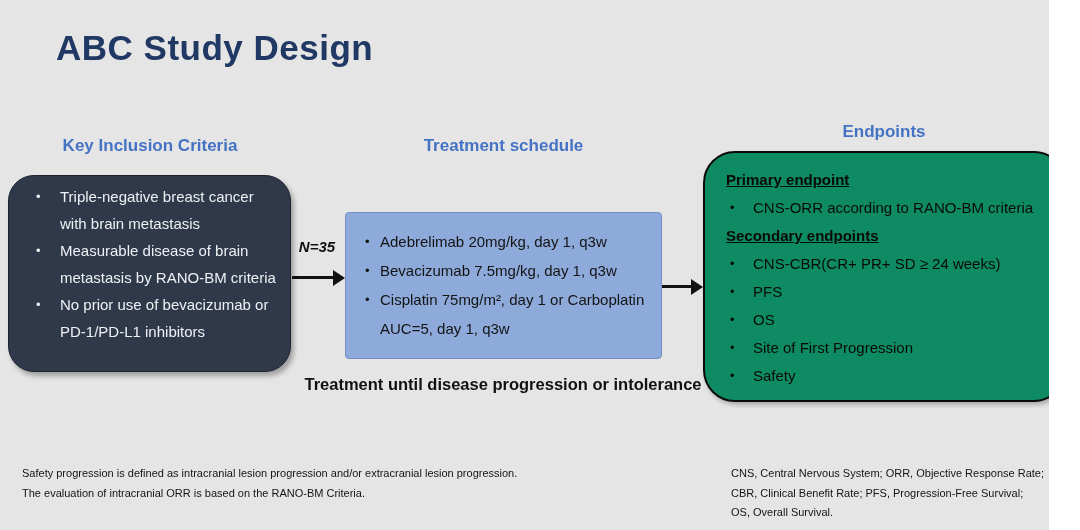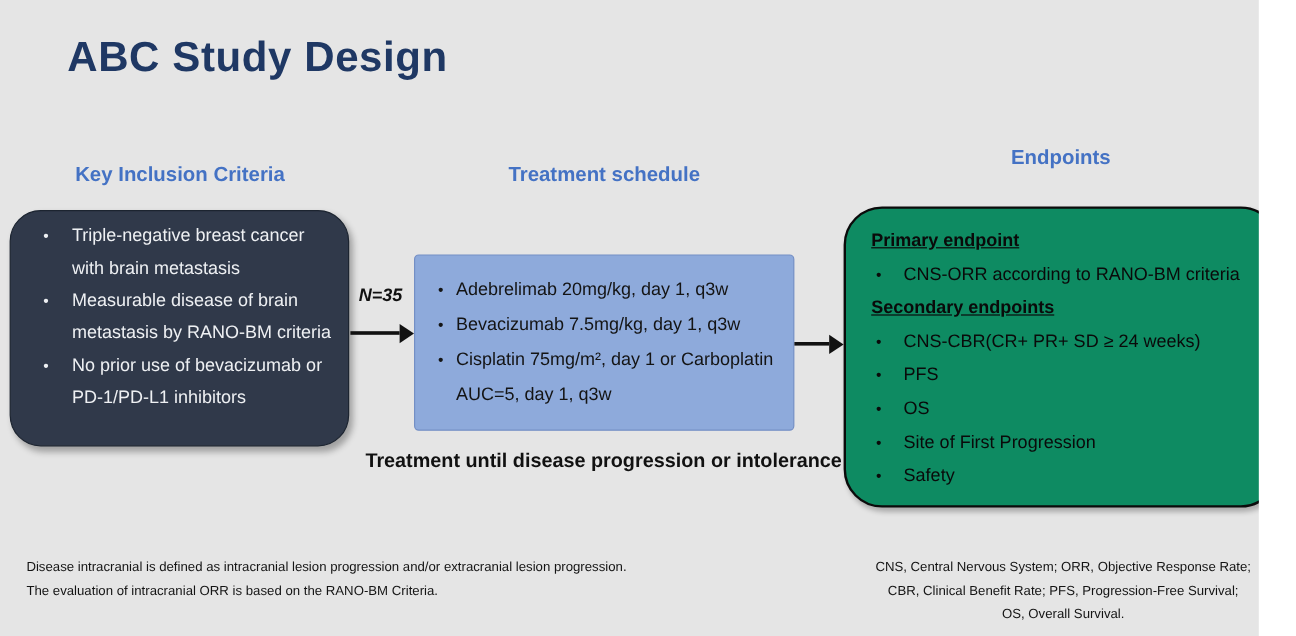--- a/index.html
+++ b/index.html
@@ -82,21 +82,21 @@
   .box-treatment li::before {
     content: "\2022";
     position: absolute;
     left: 0px;
     font-size: 13px;
   }
 
   
   .box-endpoints {
     position: absolute;
-    left: 703px; top: 172px;
+    left: 703px; top: 151px;
     width: 363px; height: 251px;
     background: #0E8B62;
     border: 2px solid #0b0b0b;
     border-radius: 32px;
     box-shadow: 2px 3px 4px rgba(0,0,0,0.25);
     padding: 13px 14px 0 21px;
     color: #0a0a0a;
   }
   .endpoint-section-label {
     font-size: 15px;
@@ -154,21 +154,21 @@
 
   
   .footnotes {
     position: absolute;
     top: 464px;
     font-size: 11px;
     line-height: 19.5px;
     color: #141414;
   }
   .footnotes.left  { left: 22px;  width: 620px; }
-  .footnotes.right { left: 716px; width: 340px; text-align: center; }
+  .footnotes.right { left: 731px; width: 340px; }
 </style>
 </head>
 <body>
 
 <div class="slide">
 
   <h1 class="slide-title">ABC Study Design</h1>
 
   <div class="col-heading inclusion">Key Inclusion Criteria</div>
   <div class="col-heading treatment">Treatment schedule</div>
@@ -208,21 +208,21 @@
     <ul>
       <li>CNS-CBR(CR+ PR+ SD ≥ 24 weeks)</li>
       <li>PFS</li>
       <li>OS</li>
       <li>Site of First Progression</li>
       <li>Safety</li>
     </ul>
   </div>
 
   <div class="footnotes left">
-    <div>Disease intracranial is defined as intracranial lesion progression  and/or extracranial lesion progression.</div>
+    <div>Safety progression is defined as intracranial lesion progression  and/or extracranial lesion progression.</div>
     <div>The evaluation of intracranial ORR is based on the RANO-BM Criteria.</div>
   </div>
   <div class="footnotes right">
     <div>CNS, Central Nervous System;  ORR, Objective Response Rate;</div>
     <div>CBR, Clinical Benefit Rate; PFS, Progression-Free Survival;</div>
     <div>OS, Overall Survival.</div>
   </div>
 
 </div>
 

